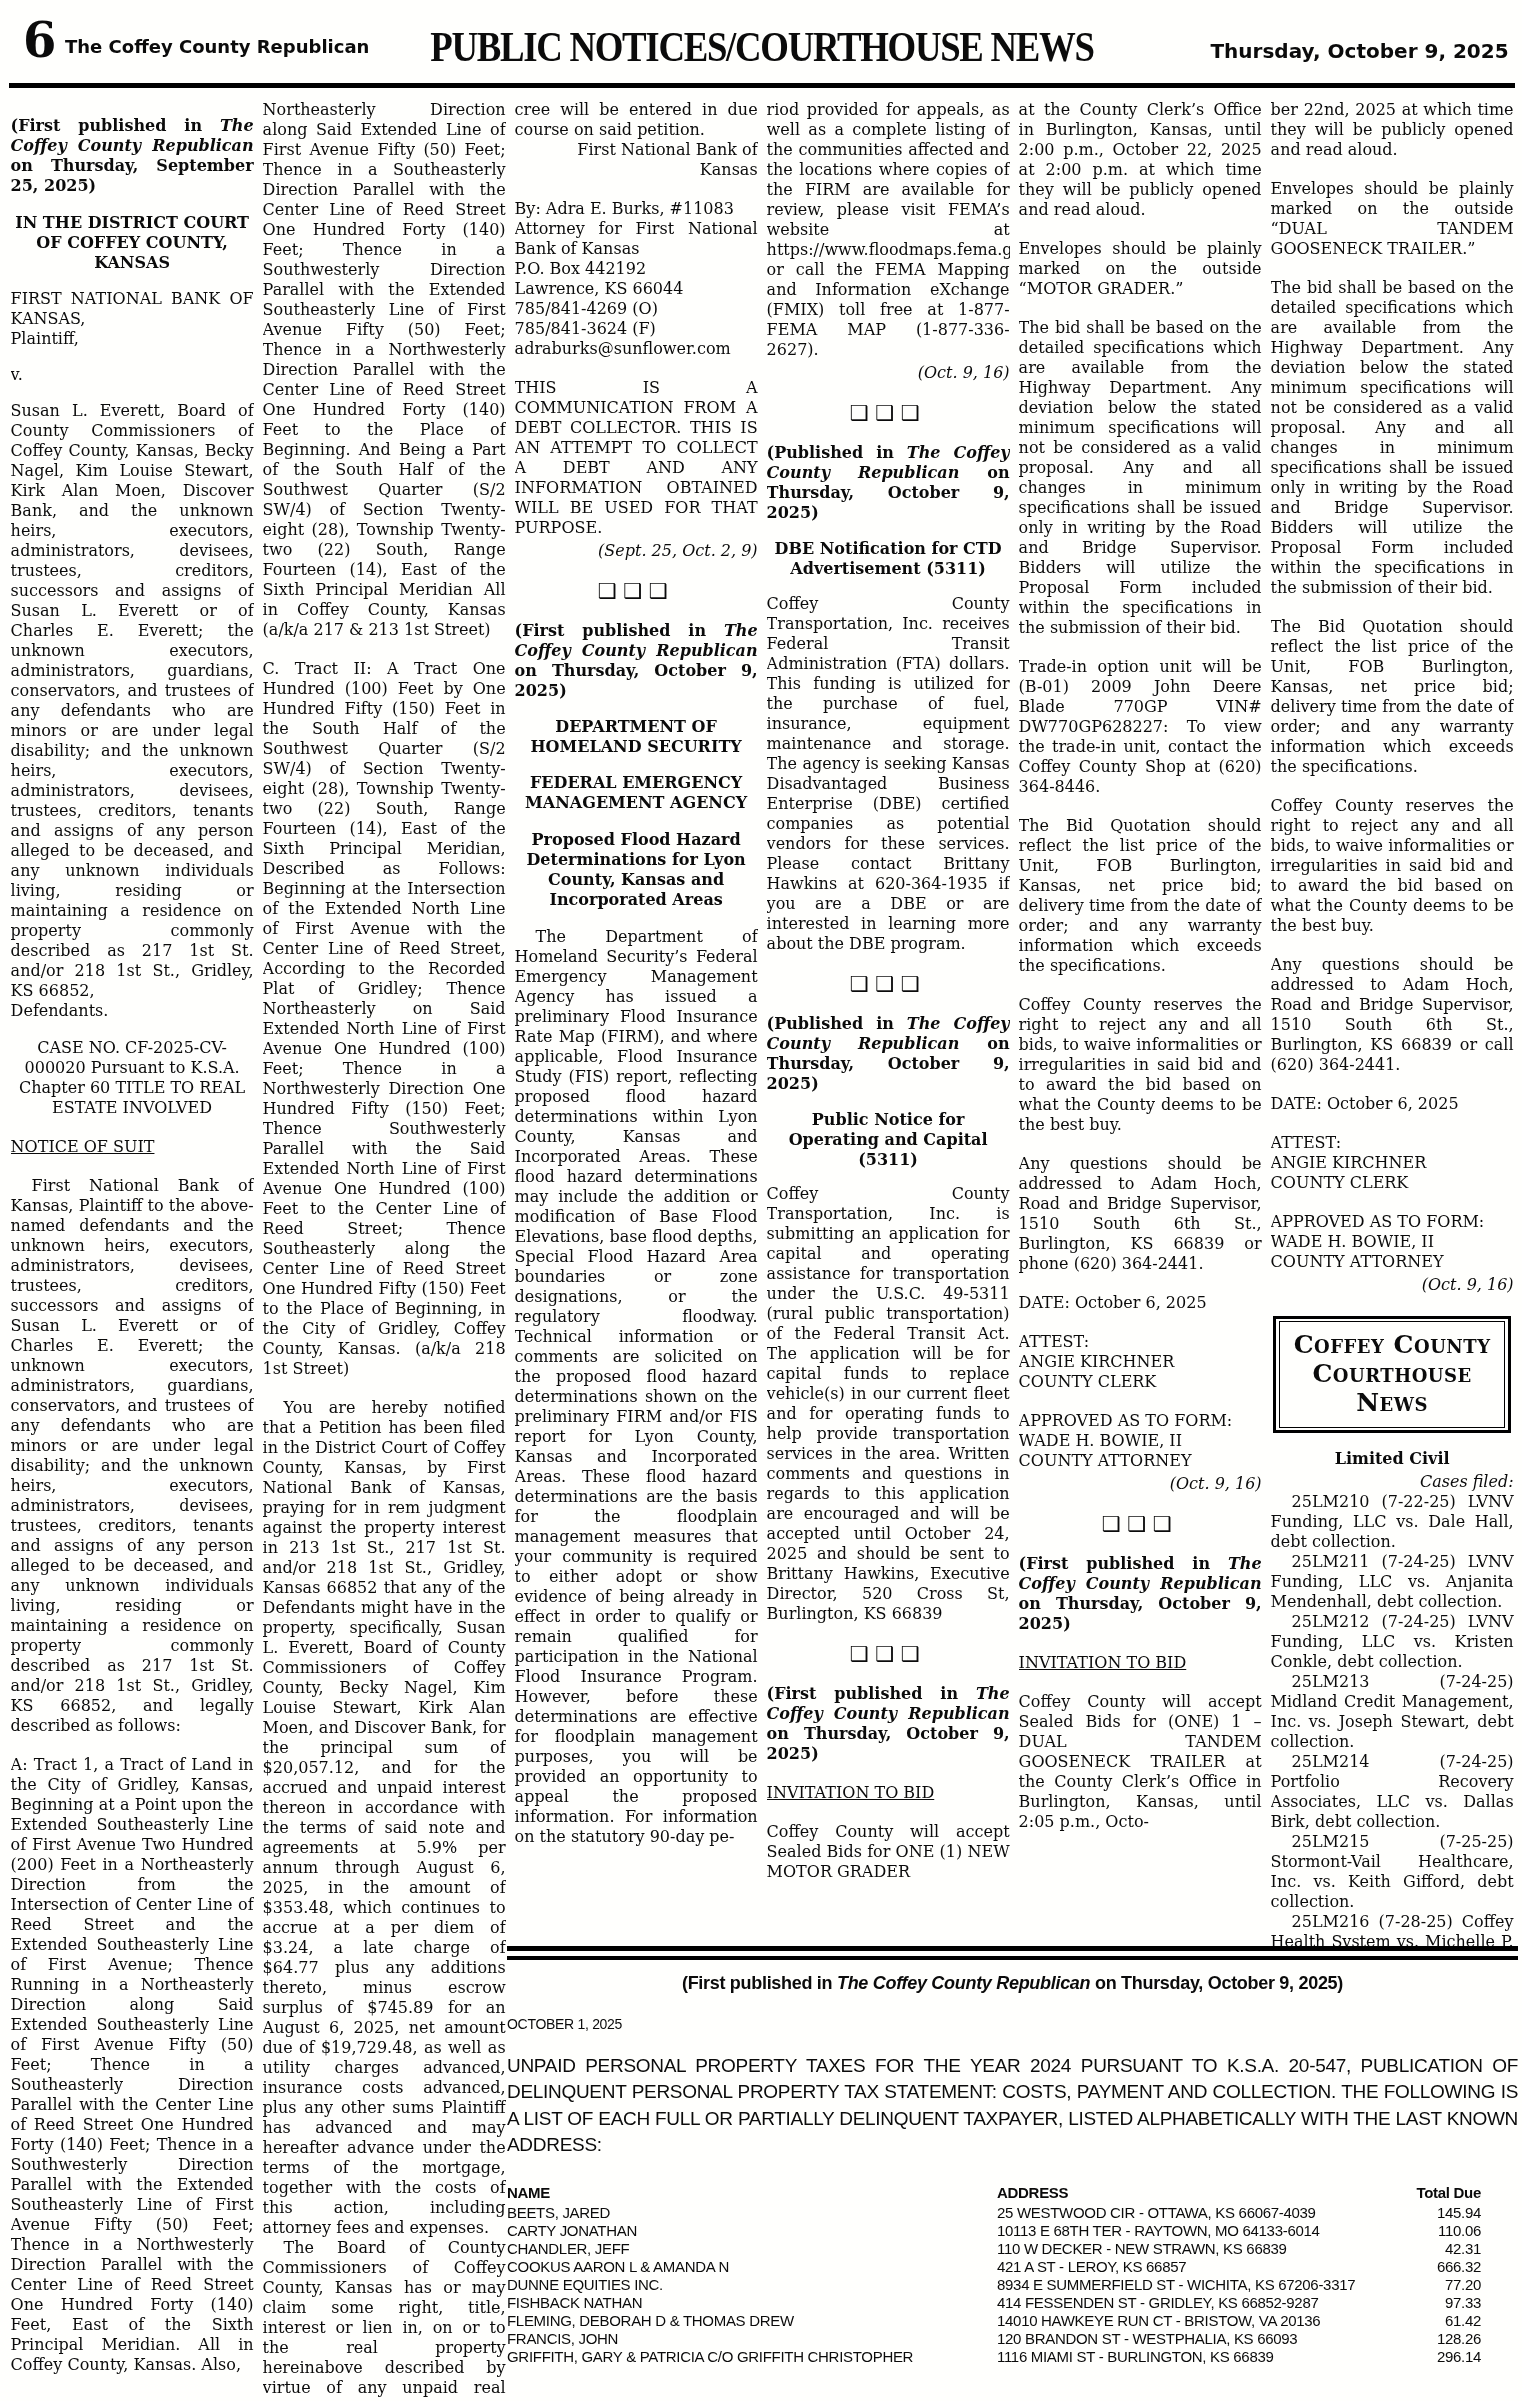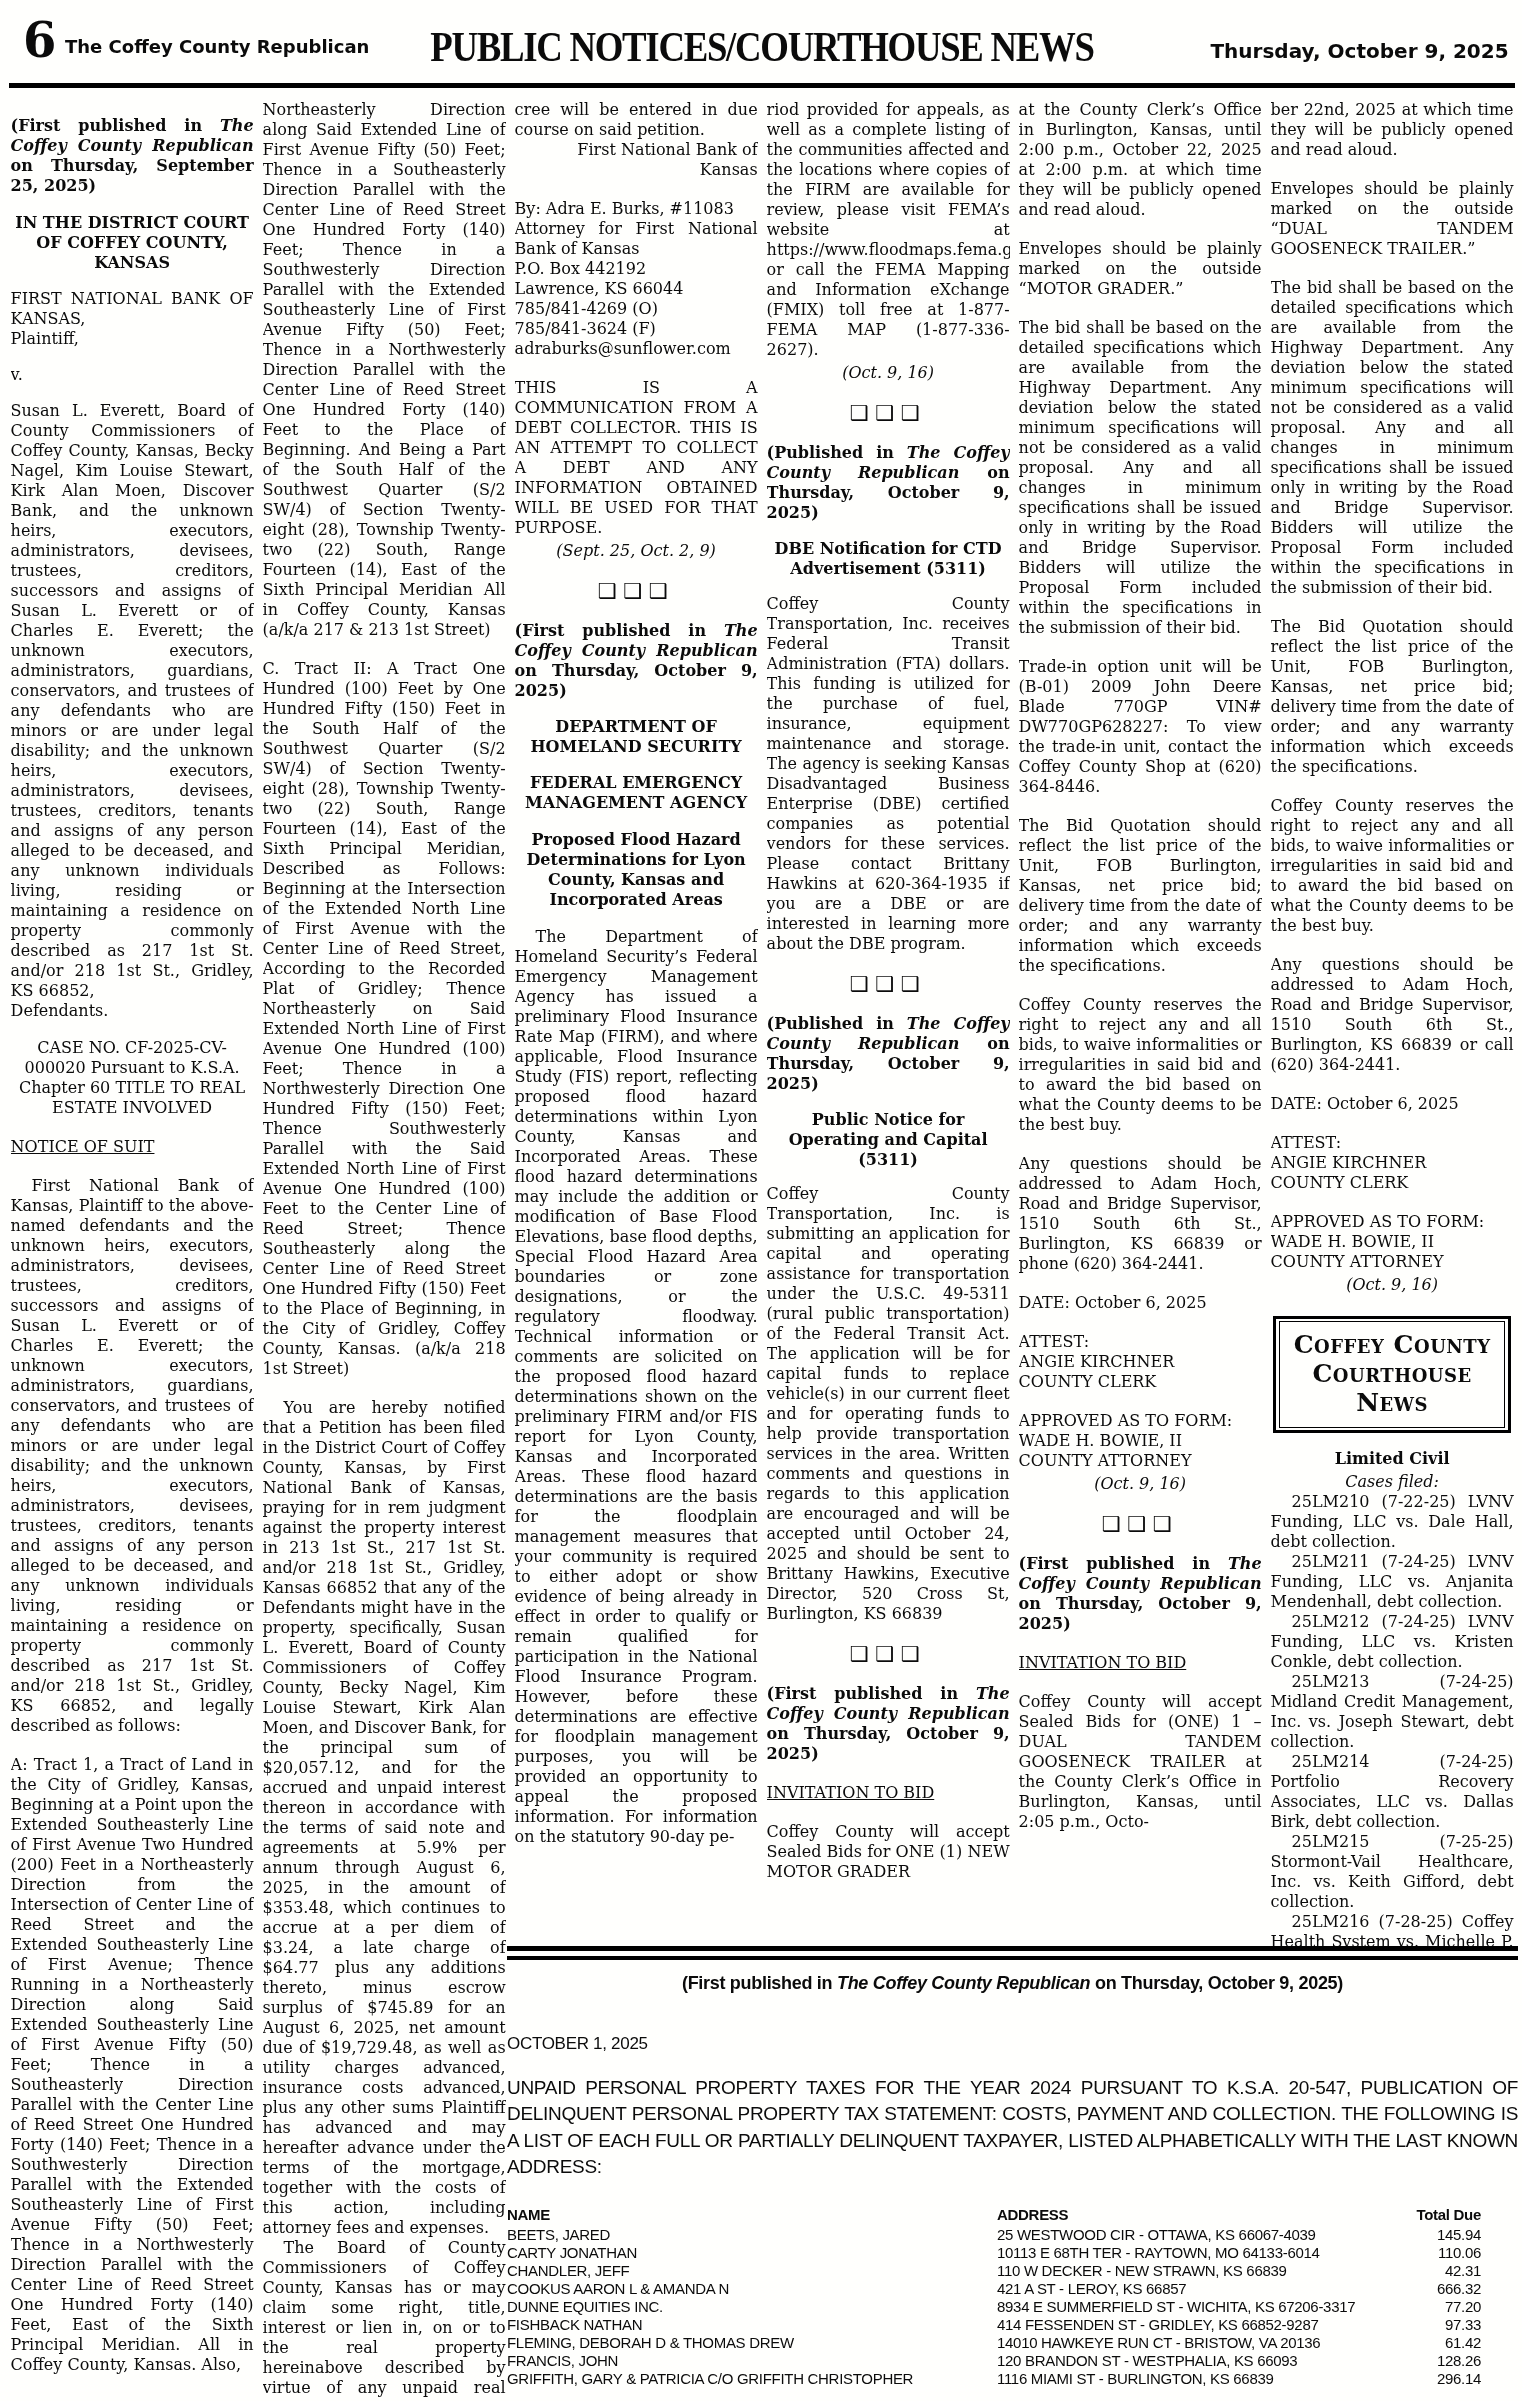--- a/index.html
+++ b/index.html
@@ -22,34 +22,34 @@
   .col.tall{height:2834px;}
   .col.short{height:1852px;}
   .p{white-space:pre-line;}
   .pi{text-indent:21px;white-space:pre-line;}
   .pub{font-weight:bold;margin:16.3px 0;}
   .pub .i{font-style:italic;}
   .cb{text-align:center;font-weight:bold;margin:16.3px 0 0;}
   .cbu{font-weight:normal;text-decoration:underline;margin:19px 0;}
   .ctr{text-align:center;margin:16.3px 0;}
   .rt{text-align:right;}
-  .it{font-style:italic;text-align:center;margin:2.9px 0 0;}
+  .it{font-style:italic;text-align:right;margin:2.9px 0 0;}
   .sep{text-align:center;font-size:21px;letter-spacing:6.7px;margin:20px 0;font-family:"DejaVu Sans",sans-serif;}
   .newsbox{border:3.4px solid #000;padding:2.4px;margin:21px 2.9px 9.6px;}
   .newsbox-inner{border:1.9px solid #000;text-align:center;padding:7.7px 3.8px 9.6px;}
   .newsbox-inner div{font-variant:small-caps;font-weight:bold;font-size:25px;line-height:29px;letter-spacing:0.5px;}
   
   .treas{position:absolute;left:507px;top:1946px;width:1011px;height:989px;overflow:hidden;
          font-family:"Liberation Sans","DejaVu Sans",sans-serif;letter-spacing:-0.3px;}
   .trule{height:5.3px;background:#000;}
   .trule2{height:4.8px;background:#000;margin-top:4.3px;}
   .tpub{text-align:center;font-weight:bold;font-size:18px;margin-top:12.5px;}
   .tpub .i{font-style:italic;}
   .ttitle{text-align:center;font-weight:bold;font-size:22px;margin-top:19px;letter-spacing:-0.5px;}
-  .tdate{font-size:17px;margin-top:40px;}
+  .tdate{font-size:14px;margin-top:22px;}
   .tintro{font-size:19px;line-height:26.4px;margin-top:21px;text-align:justify;}
   .ttable{margin-top:25px;}
   .trow{display:flex;font-size:15px;line-height:18px;}
   .trow .c-name{width:490px;flex:none;overflow:hidden;white-space:nowrap;}
   .trow .c-addr{width:403px;flex:none;overflow:hidden;white-space:nowrap;}
   .trow .c-total{flex:1;text-align:right;padding-right:37px;}
   .thead{font-weight:bold;margin-bottom:2.9px;}
 </style>
 </head>
 <body>

